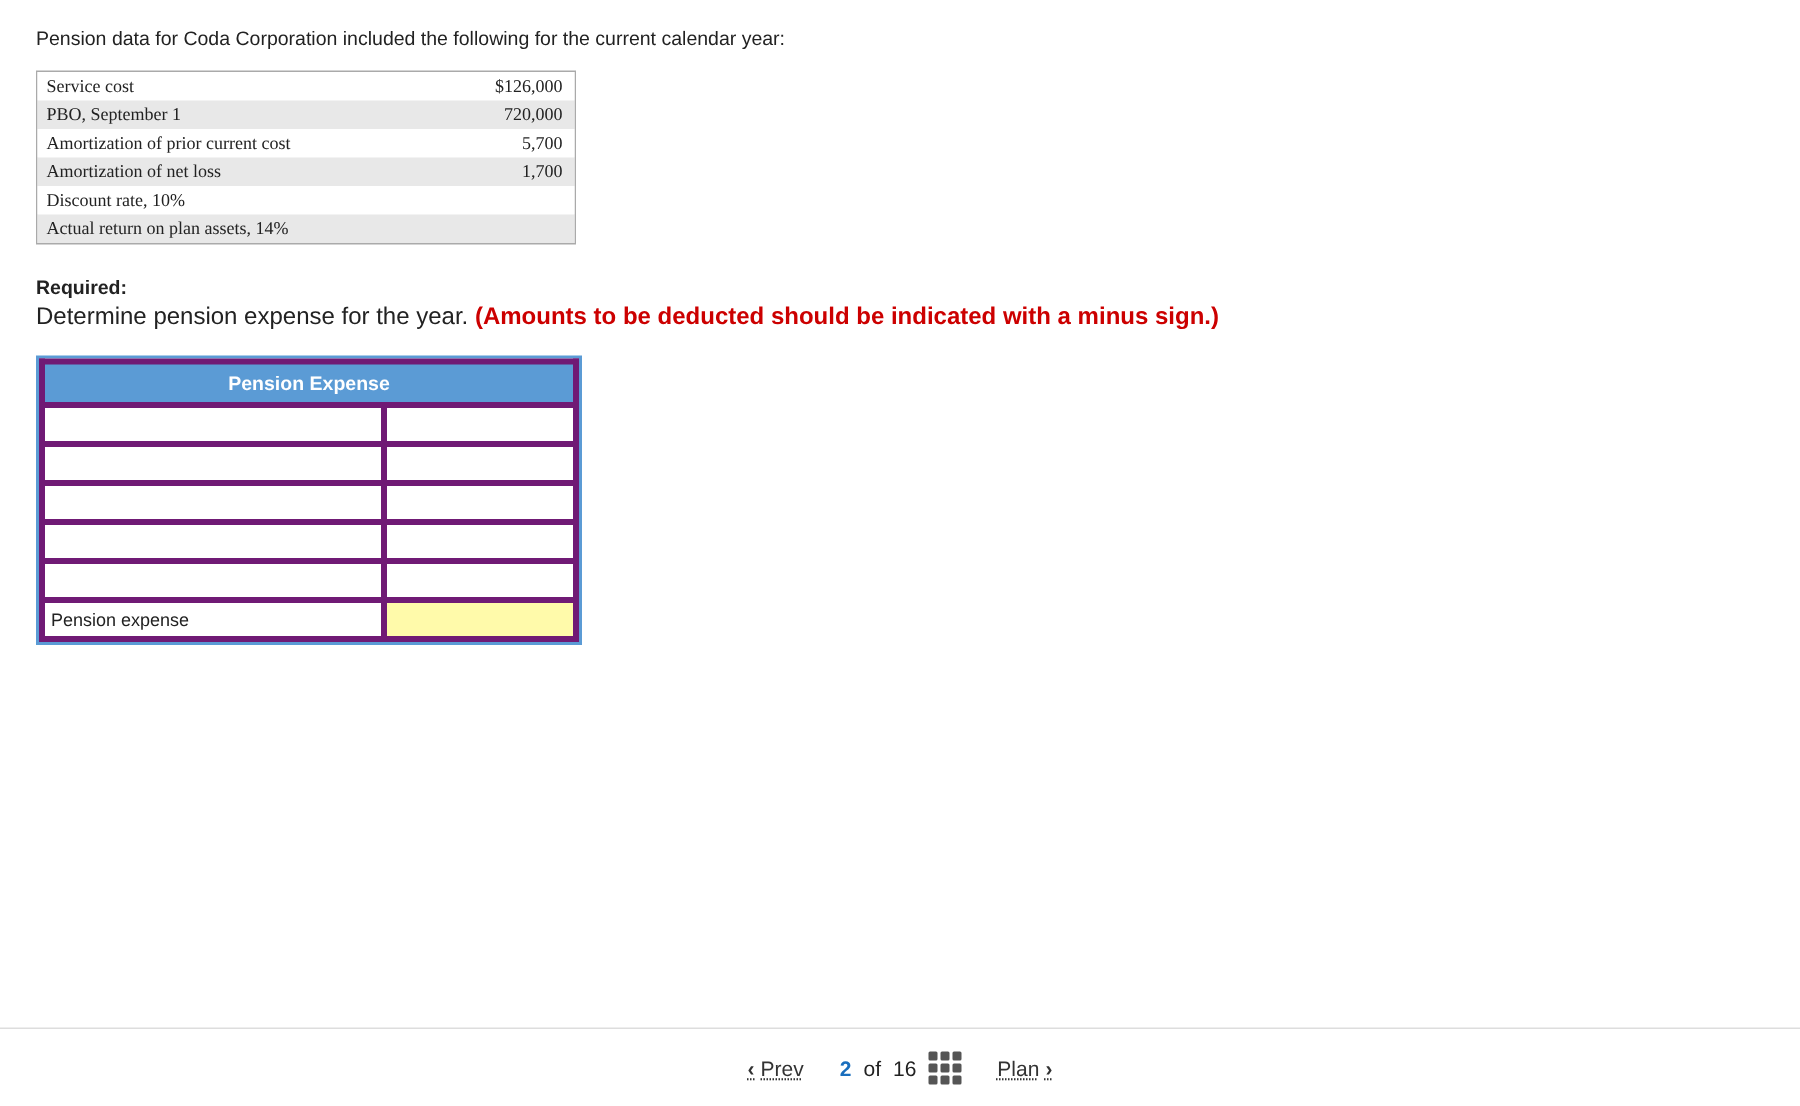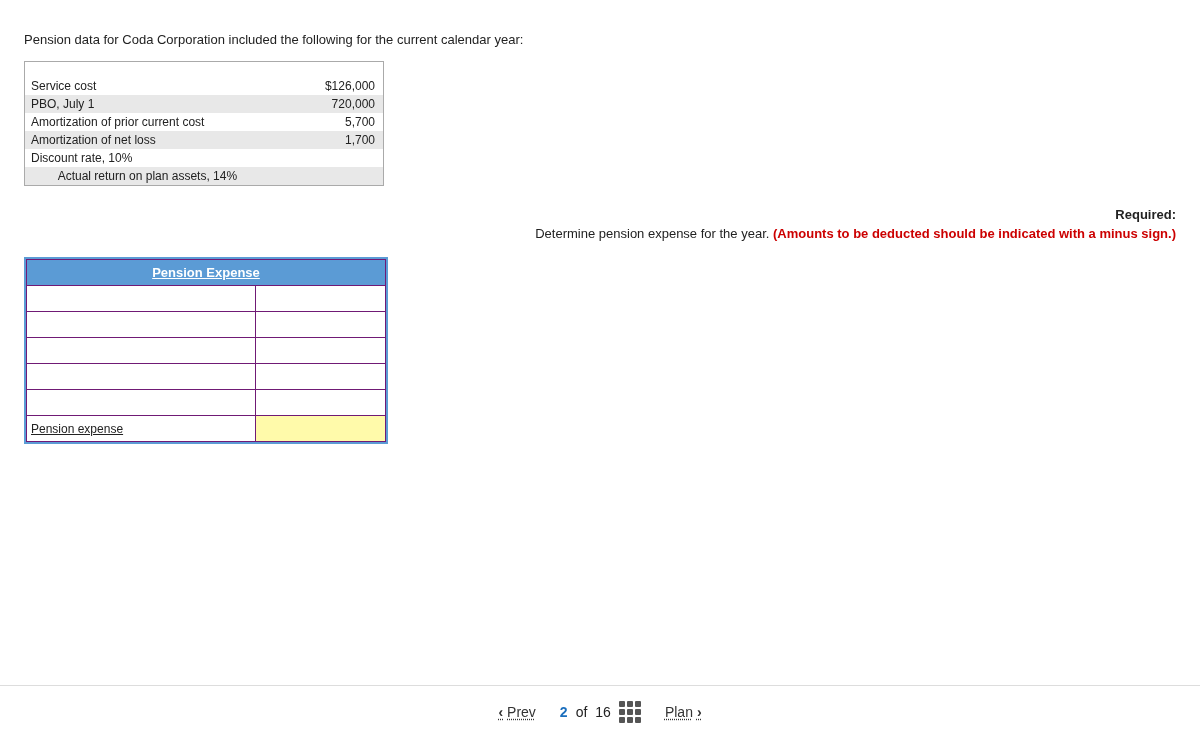--- a/index.html
+++ b/index.html
@@ -8,42 +8,41 @@
       font-size: 13px;
       background: #fff;
       color: #222;
       width: 1200px;
       height: 737px;
       overflow: hidden;
       position: relative;
     }
 
     .main-content {
-      padding: 32px 24px 0 24px;
+      padding: 18px 24px 0 24px;
     }
 
     .intro-text {
       font-size: 13px;
       margin-bottom: 14px;
     }
 
     
     .data-table-wrapper {
       border: 1px solid #aaa;
       display: inline-block;
       margin-bottom: 18px;
       min-width: 360px;
     }
 
     .data-table {
       border-collapse: collapse;
-      font-family: Liberation Sans, sans-serif;
+      font-family: Liberation Serif, serif;
       font-size: 12px;
       width: 100%;
-      margin-top: 15px;
     }
 
     .data-table tr td {
       padding: 2px 6px;
       white-space: pre;
     }
 
     .data-table tr:nth-child(even) td {
       background: #e8e8e8;
     }
@@ -52,31 +51,30 @@
     }
 
     .data-table td.value {
       text-align: right;
       padding-right: 8px;
     }
 
     
     .required-section {
       margin-bottom: 16px;
-      text-align: right;
     }
 
     .required-label {
       font-weight: bold;
       font-size: 13px;
       margin-bottom: 4px;
     }
 
     .required-instruction {
-      font-size: 13px;
+      font-size: 16px;
     }
 
     .required-instruction .highlight {
       color: #cc0000;
       font-weight: bold;
     }
 
     
     .pension-table-wrapper {
       border: 2px solid #5b9bd5;
@@ -97,23 +95,22 @@
       font-weight: bold;
       font-size: 13px;
       padding: 5px 0;
     }
 
     .pension-table tbody tr {
       height: 26px;
     }
 
     .pension-table td {
-      border: 1px solid #701a75;
+      border: 4px solid #701a75;
       height: 26px;
-      text-decoration: underline;
     }
 
     .pension-table td.label-cell {
       width: 230px;
       padding-left: 4px;
       background: #fff;
     }
 
     .pension-table td.input-cell {
       width: 130px;
@@ -210,37 +207,37 @@
 
   
   <div class="data-table-wrapper">
     <table class="data-table">
       <tbody id="data-table-body">
       <tr>
             <td style="padding-right: 40px;">Service cost</td>
             <td class="value">$126,000</td>
           </tr>
           <tr>
-            <td style="padding-right: 40px;">PBO, July 1</td>
+            <td style="padding-right: 40px;">PBO, September 1</td>
             <td class="value">720,000</td>
           </tr>
           <tr>
             <td style="padding-right: 40px;">Amortization of prior current cost</td>
             <td class="value">5,700</td>
           </tr>
           <tr>
             <td style="padding-right: 40px;">Amortization of net loss</td>
             <td class="value">1,700</td>
           </tr>
           <tr>
             <td style="padding-right: 40px;">Discount rate, 10%</td>
             <td class="value"></td>
           </tr>
           <tr>
-            <td style="padding-right: 40px; text-align: center;">Actual return on plan assets, 14%</td>
+            <td style="padding-right: 40px;">Actual return on plan assets, 14%</td>
             <td class="value"></td>
           </tr>
         </tbody>
     </table>
   </div>
 
   
   <div class="required-section">
     <div class="required-label">Required:</div>
     <div class="required-instruction">

